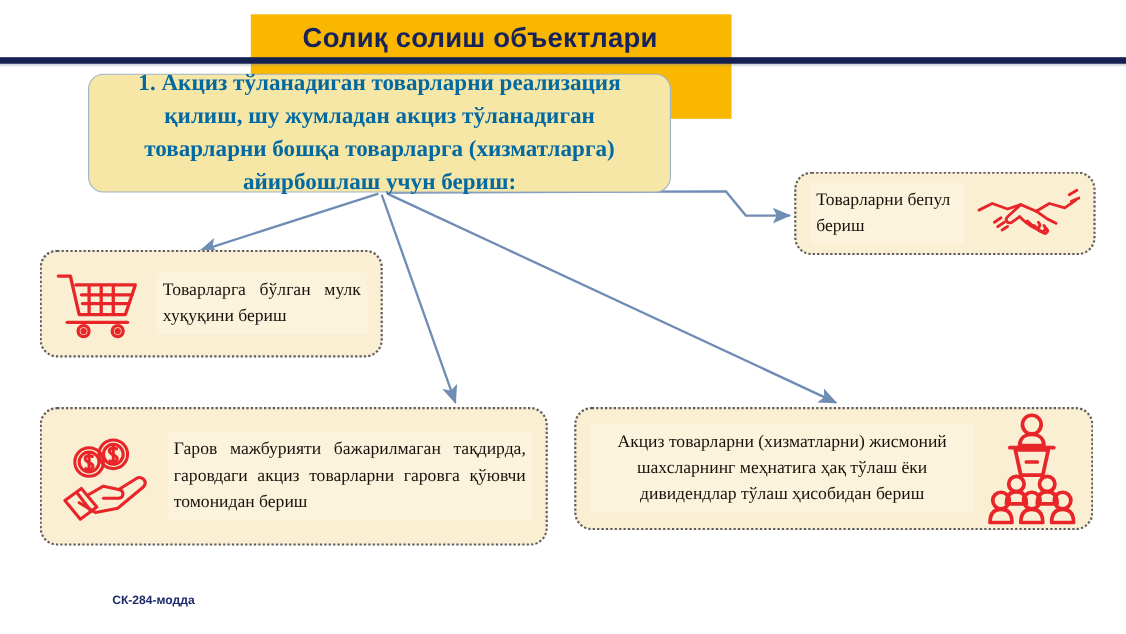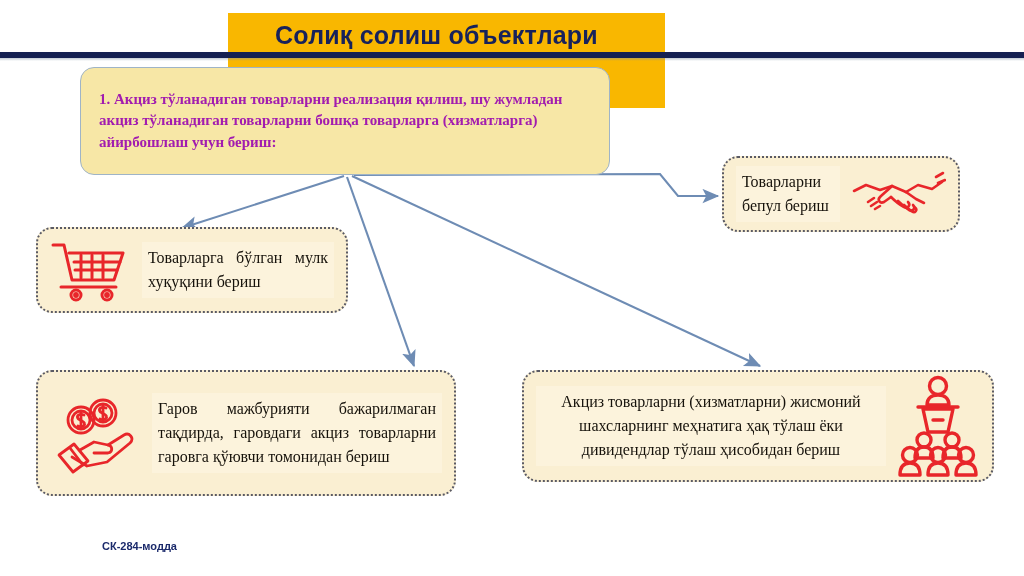--- a/index.html
+++ b/index.html
@@ -87,23 +87,24 @@
     border: 1px solid #9FB4C7;
     border-radius: 14px;
     display: flex;
     align-items: center;
     justify-content: center;
     padding: 4px 18px;
   }
   #main-statement .txt {
     font-family: "Liberation Serif", "DejaVu Serif", serif;
     font-weight: bold;
-    font-size: 15px;
+    font-size: 21px;
     line-height: 1.42;
-    color: #a21caf;
+    color: #0369a1;
+    text-align: center;
   }
 
   .card {
     background: #FAEFD2;
     border: 2px dotted #5A5A64;
     border-radius: 16px;
     display: flex;
     align-items: center;
     padding: 8px 12px;
     gap: 10px;
@@ -120,37 +121,37 @@
   .card .icon {
     flex: 0 0 auto;
     display: flex;
     align-items: center;
     justify-content: center;
   }
 
   #card-free-transfer {
     left: 722px;
     top: 156px;
-    width: 238px;
+    width: 274px;
     height: 76px;
   }
   #card-free-transfer .body { text-align: left; }
 
   #card-property-right {
     left: 36px;
     top: 227px;
     width: 312px;
-    height: 86px;
+    height: 98px;
   }
   #card-property-right .body { text-align: justify; text-align-last: left; }
 
   #card-pledge {
     left: 36px;
     top: 370px;
-    width: 420px;
+    width: 462px;
     height: 126px;
   }
   #card-pledge .body { text-align: justify; text-align-last: left; }
 
   #card-wages {
     left: 522px;
     top: 370px;
     width: 472px;
     height: 112px;
   }

